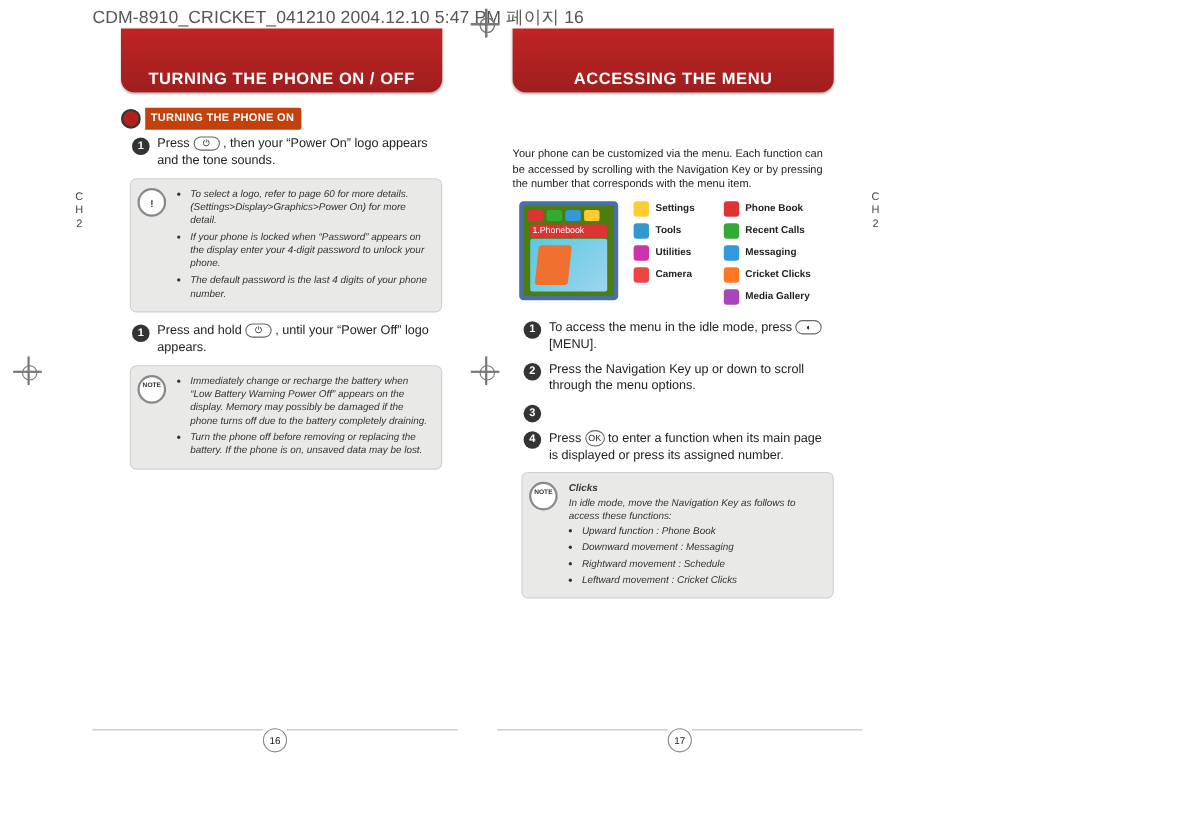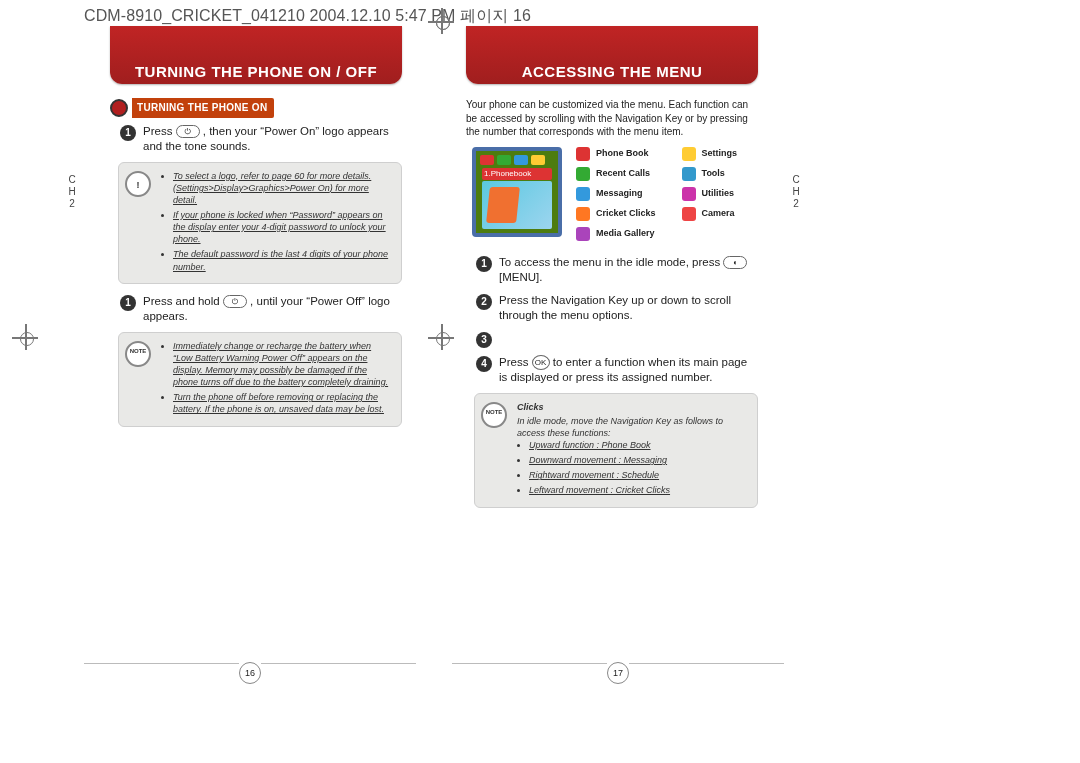--- a/index.html
+++ b/index.html
@@ -78,21 +78,21 @@
     top:148px;
     font-size:10px;
     color:#444;
     text-align:center;
     line-height:12px;
     width:16px;
   }
   .page.left .ch-marker { left:-20px; }
   .page.right .ch-marker { right:-20px; }
   .content { margin-top:72px; font-size:11px; line-height:1.35; color:#222; }
-  .content.right-col { margin-top:72px; }
+  .content.right-col { margin-top:108px; }
   .subhead-wrap{ display:flex; align-items:center; margin:8px 0 6px; }
   .subhead-dot{
     width:18px; height:18px; border-radius:50%;
     background:#b11f1f;
     border:2px solid #333;
     margin-right:4px;
     flex:0 0 auto;
     box-sizing:border-box;
   }
   .subhead{
@@ -137,21 +137,21 @@
     width:26px; height:26px;
     border:2px solid #888;
     border-radius:50%;
     text-align:center;
     font-size:9px; font-weight:bold; font-style:normal;
     line-height:24px;
     background:#fff;
     box-sizing:border-box;
   }
   .notebox ul { margin:0; padding-left:12px; }
-  .notebox li { margin-bottom:3px;text-decoration:underline; }
+  .notebox li { margin-bottom:3px; }
   .notebox .note-title { font-weight:bold; font-style:italic; margin-bottom:2px; }
   .key{
     display:inline-block;
     min-width:16px; height:11px;
     padding:0 3px;
     border:1px solid #666;
     border-radius:7px;
     vertical-align:middle;
     font-size:8px;
     text-align:center;
@@ -302,56 +302,56 @@
               <span class="g"></span>
               <span class="b"></span>
               <span class="y"></span>
             </div>
           <div class="pblabel">1.Phonebook</div>
           <div class="scrimg"></div>
         </div>
         <div class="menucols">
           <div class="mcol">
             <div class="mrow">
+                <span class="micon c-yel"></span>
+                <span>Settings</span>
+              </div>
+            <div class="mrow">
+                <span class="micon c-cya"></span>
+                <span>Tools</span>
+              </div>
+            <div class="mrow">
+                <span class="micon c-mag"></span>
+                <span>Utilities</span>
+              </div>
+            <div class="mrow">
+                <span class="micon c-cam"></span>
+                <span>Camera</span>
+              </div>
+          </div>
+          <div class="mcol">
+            <div class="mrow">
                 <span class="micon c-red"></span>
                 <span>Phone Book</span>
               </div>
             <div class="mrow">
                 <span class="micon c-grn"></span>
                 <span>Recent Calls</span>
               </div>
             <div class="mrow">
                 <span class="micon c-blu"></span>
                 <span>Messaging</span>
               </div>
             <div class="mrow">
                 <span class="micon c-orn"></span>
                 <span>Cricket Clicks</span>
               </div>
             <div class="mrow">
                 <span class="micon c-pur"></span>
                 <span>Media Gallery</span>
-              </div>
-          </div>
-          <div class="mcol">
-            <div class="mrow">
-                <span class="micon c-yel"></span>
-                <span>Settings</span>
-              </div>
-            <div class="mrow">
-                <span class="micon c-cya"></span>
-                <span>Tools</span>
-              </div>
-            <div class="mrow">
-                <span class="micon c-mag"></span>
-                <span>Utilities</span>
-              </div>
-            <div class="mrow">
-                <span class="micon c-cam"></span>
-                <span>Camera</span>
               </div>
           </div>
         </div>
       </div>
 
       <div class="step">
         <span class="stepnum">1</span>
         <span class="steptxt">To access the menu in the idle mode, press <span class="key">◐</span> [MENU].</span>
       </div>
       <div class="step">

